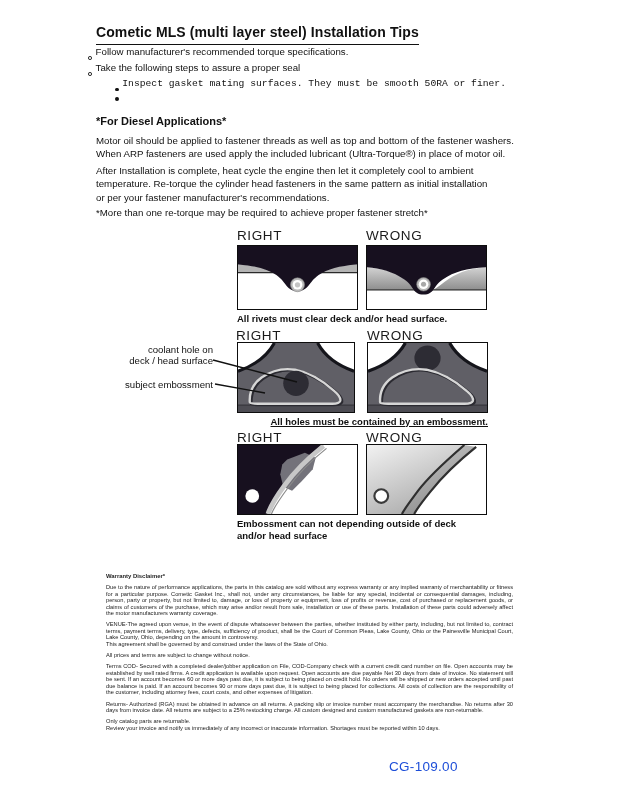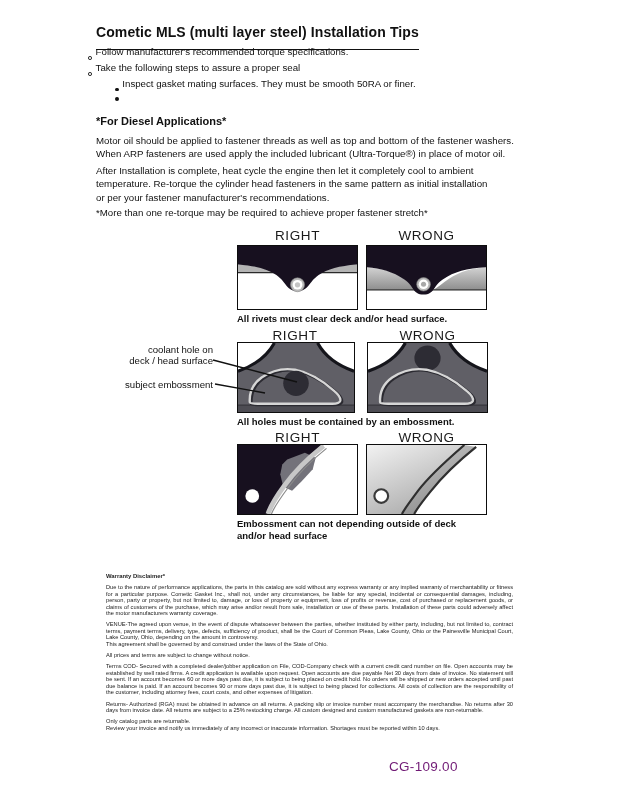--- a/index.html
+++ b/index.html
@@ -3,40 +3,40 @@
 <meta charset="utf-8">
 <style>
   * { margin:0; padding:0; box-sizing:border-box; }
   html,body { background:#ffffff; }
   .page {
     position:relative; width:618px; height:800px; background:#ffffff;
     font-family:"Liberation Sans", sans-serif; color:#111; overflow:hidden;
   }
   .title {
     position:absolute; left:96px; top:24px; font-size:14px; font-weight:700;
-    border-bottom:1.6px solid #111; padding-bottom:9px; letter-spacing:0.1px;
+    border-bottom:1.6px solid #111; padding-bottom:4px; letter-spacing:0.1px;
   }
   .bullets { position:absolute; left:88px; top:44px; width:500px; font-size:9.7px; }
   .b-row { display:flex; align-items:flex-end; line-height:15.9px; }
   .b-mark { width:3.6px; height:3.6px; border:1px solid #111; border-radius:50%; margin:5.6px 4px 0 0; flex:0 0 auto; }
-  .sb-row { display:flex; align-items:flex-end; line-height:15.6px; margin-left:27px; }
+  .sb-row { display:flex; align-items:flex-end; line-height:15.6px; margin-left:27px;font-family:Liberation Mono, monospace; }
   .sb-mark { width:3.8px; height:3.8px; background:#111; border-radius:50%; margin:5.6px 3.5px 0 0; flex:0 0 auto; }
   .diesel-h { position:absolute; left:96px; top:115px; font-size:11px; font-weight:700; }
   .para { position:absolute; left:96px; width:480px; font-size:9.7px; line-height:13.4px; white-space:pre-line; }
   .p1 { top:134px; } .p2 { top:164px; } .note { top:206px; }
-  .rw-label { position:absolute; width:121px; text-align:center; font-size:13.5px; letter-spacing:0.6px; color:#1a1a1a; }
+  .rw-label { position:absolute; width:121px; text-align:left; font-size:13.5px; letter-spacing:0.6px; color:#1a1a1a; }
   .dbox { position:absolute; border:1.8px solid #0d0d0d; background:#fff; }
   .dbox svg { display:block; width:100%; height:100%; }
   .caption { position:absolute; font-size:9.5px; font-weight:700; white-space:pre-line; line-height:11.5px; }
   .side-label { position:absolute; width:106px; text-align:right; font-size:9.6px; line-height:11px; white-space:pre-line; color:#111; }
   .leader { position:absolute; left:205px; top:352px; width:100px; height:48px; z-index:5; pointer-events:none; }
   .legal { position:absolute; left:106px; top:573px; width:407px; font-size:5.7px; line-height:6.4px; color:#1c1c1c; text-align:justify; }
   .legal h4 { font-size:5.9px; margin-bottom:5px; }
   .legal p { margin-bottom:5px; white-space:pre-line; }
-  .page-code { position:absolute; left:389px; top:759px; font-size:13.5px; color:#701a75; letter-spacing:0.3px; }
+  .page-code { position:absolute; left:389px; top:759px; font-size:13.5px; color:#1d4ed8; letter-spacing:0.3px; }
 </style>
 </head>
 <body>
 
 <div class="page">
 
   <div class="title">Cometic MLS (multi layer steel) Installation Tips</div>
 
   <div class="bullets">
     <div class="b-row">
@@ -134,21 +134,21 @@
       <path d="M0,29 C17,23 30,13 37,0" stroke="#15151b" stroke-width="3.2" fill="none"></path>
       <path d="M81,0 C88,13 101,23 118,29" stroke="#15151b" stroke-width="3.2" fill="none"></path>
       <rect x="0" y="64" width="118" height="7" fill="#4d4c53"></rect>
       <line x1="0" y1="64" x2="118" y2="64" stroke="#37363d" stroke-width="1.2"></line>
       <circle cx="59" cy="15.5" r="13" fill="#2d2c34"></circle>
       <path d="M13.5,62.5 Q12.5,46 25.5,36.5 Q41.5,25.5 59.5,28.5 Q79.5,32.5 99.5,50.5 Q106.5,56.5 105.5,61 Q104.5,63.5 97.5,63.5 L21.5,63.5 Q13.5,63.5 13.5,62.5 Z" stroke="#2b2a31" stroke-width="3" fill="none"></path>
       <path d="M12,61 Q11,45 24,35.5 Q40,24.5 58,27.5 Q78,31.5 98,49.5 Q105,55.5 104,59.5 Q103,62.5 96,62.5 L20,62.5 Q12,62.5 12,61 Z" stroke="#d6d6d6" stroke-width="2.4" fill="none"></path>
     </svg>
   </div>
 
-  <div class="caption" style="left:237px; top:416px; width:251px; text-align:left;">All holes must be contained by an embossment.</div>
+  <div class="caption" style="left:237px; top:416px; width:251px; text-align:right;text-decoration:underline;">All holes must be contained by an embossment.</div>
 
   <div class="rw-label" style="left:237px; top:430px;">RIGHT</div>
   <div class="rw-label" style="left:366px; top:430px;">WRONG</div>
 
   <div class="dbox" style="left:237px; top:444px; width:121px; height:71px;">
     <svg viewBox="0 0 121 71" preserveAspectRatio="none">
       <rect width="121" height="71" fill="#ffffff"></rect>
       <path d="M0,0 L87,0 C72,12 57,27 47,41 C39,52 33,61 30,71 L0,71 Z" fill="#17101f"></path>
       <polygon points="50,15 68,8 79,13 76,25 65,37 55,47 46,43 43,30 45,20" fill="#73727a"></polygon>
       <path d="M87,1 C72,13 57,28 47,42 C39,53 33.5,61.5 30.5,71" stroke="#c7c7c7" stroke-width="5" fill="none"></path>

